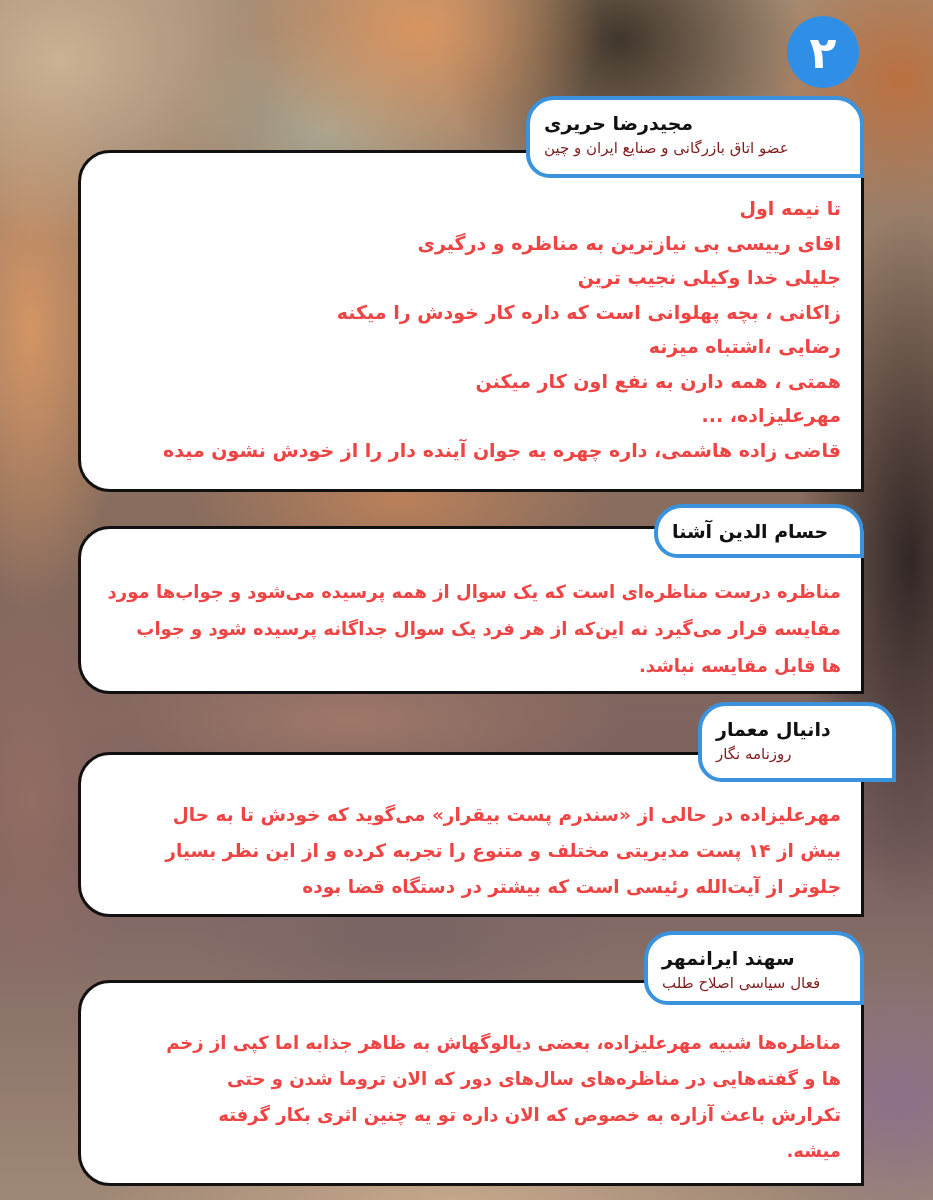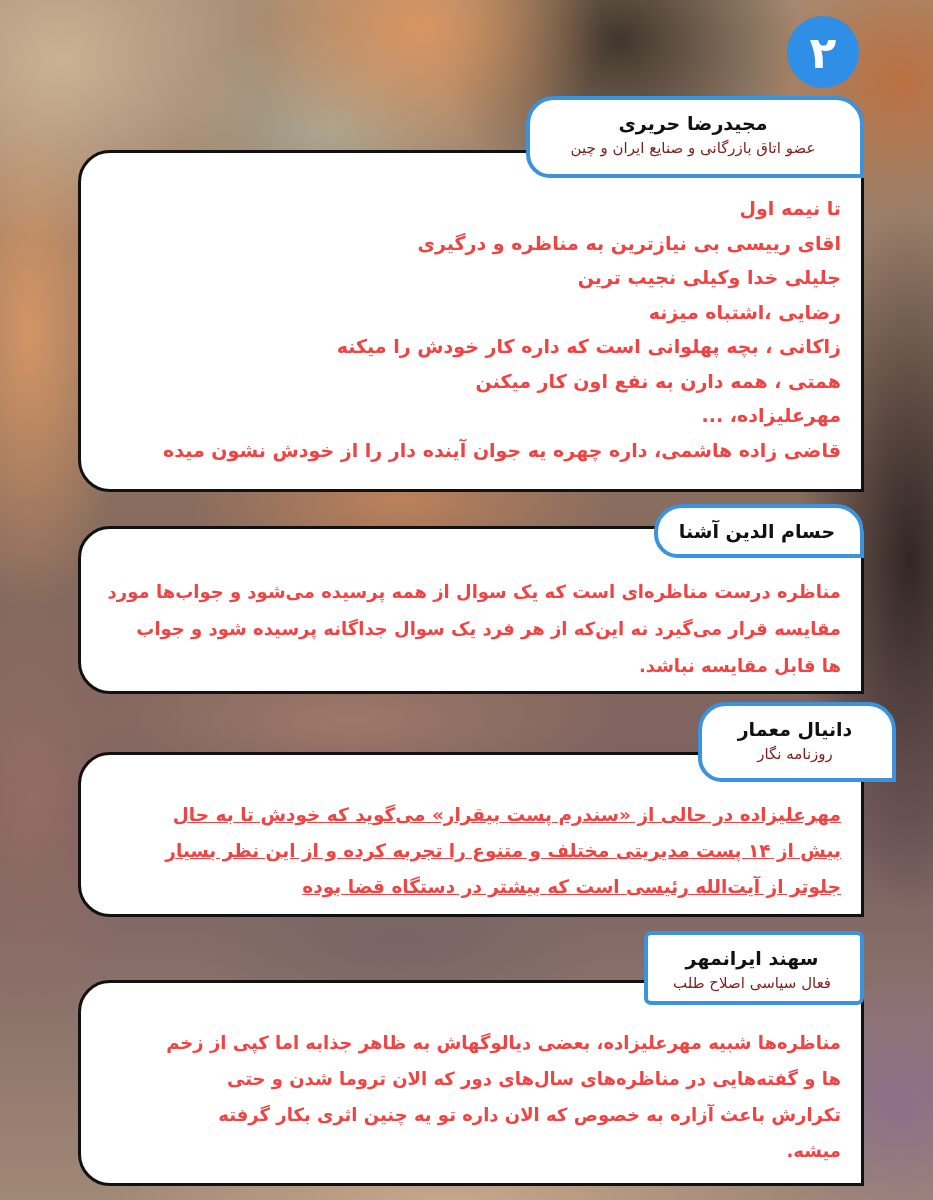--- a/index.html
+++ b/index.html
@@ -41,21 +41,21 @@
       direction: rtl; text-align: right;
       font-weight: bold; color: #ef4444;
       font-family: "DejaVu Sans", sans-serif;
     }
     .card-text .line { display: block; white-space: nowrap; }
     .tab {
       position: absolute; background: #ffffff;
       border: 4px solid #3a93dc;
       border-radius: 28px 28px 0 24px;
       box-sizing: border-box;
-      direction: rtl; text-align: center;
+      direction: rtl; text-align: left;
       padding: 10px 18px 0 14px;
       z-index: 2;
     }
     .tab .name {
       display: block; font-weight: bold; font-size: 19px; color: #111111;
       line-height: 26px; white-space: nowrap;
     }
     .tab .role {
       display: block; font-size: 15px; color: #7f1d1d; line-height: 24px; white-space: nowrap;
     }
@@ -65,22 +65,22 @@
 
 <div class="badge">
   <span>۲</span>
 </div>
 
 <div class="card" style="left:78px; top:150px; width:786px; height:342px;">
   <div class="card-text" style="top:38px; font-size:19px; line-height:34.5px;">
     <span class="line">تا نیمه اول</span>
     <span class="line">اقای رییسی بی نیازترین به مناظره و درگیری</span>
     <span class="line">جلیلی خدا وکیلی نجیب ترین</span>
+    <span class="line">زاکانی ، بچه پهلوانی است که داره کار خودش را میکنه</span>
     <span class="line">رضایی ،اشتباه میزنه</span>
-    <span class="line">زاکانی ، بچه پهلوانی است که داره کار خودش را میکنه</span>
     <span class="line">همتی ، همه دارن به نفع اون کار میکنن</span>
     <span class="line">مهرعلیزاده، ...</span>
     <span class="line">قاضی زاده هاشمی، داره چهره یه جوان آینده دار را از خودش نشون میده</span>
   </div>
 </div>
 <div class="tab" style="left:526px; top:96px; width:338px; height:82px;">
   <span class="name">مجیدرضا حریری</span>
   <span class="role">عضو اتاق بازرگانی و صنایع ایران و چین</span>
 </div>
 
@@ -89,35 +89,35 @@
     <span class="line">مناظره درست مناظره‌ای است که یک سوال از همه پرسیده می‌شود و جواب‌ها مورد</span>
     <span class="line">مقایسه قرار می‌گیرد نه این‌که از هر فرد یک سوال جداگانه پرسیده شود و جواب</span>
     <span class="line">ها قابل مقایسه نباشد.</span>
   </div>
 </div>
 <div class="tab" style="left:654px; top:504px; width:210px; height:54px; padding-top:10px;">
   <span class="name">حسام الدین آشنا</span>
 </div>
 
 <div class="card" style="left:78px; top:752px; width:786px; height:165px;">
-  <div class="card-text" style="top:42px; font-size:18.5px; line-height:36px;text-decoration:underline;">
+  <div class="card-text" style="top:42px; font-size:18.5px; line-height:36px;">
     <span class="line">مهرعلیزاده در حالی از «سندرم پست بیقرار» می‌گوید که خودش تا به حال</span>
     <span class="line">بیش از ۱۴ پست مدیریتی مختلف و متنوع را تجربه کرده و از این نظر بسیار</span>
     <span class="line">جلوتر از آیت‌الله رئیسی است که بیشتر در دستگاه قضا بوده</span>
   </div>
 </div>
 <div class="tab" style="left:698px; top:702px; width:198px; height:80px;">
   <span class="name">دانیال معمار</span>
   <span class="role">روزنامه نگار</span>
 </div>
 
 <div class="card" style="left:78px; top:980px; width:786px; height:206px;">
   <div class="card-text" style="top:42px; font-size:18px; line-height:36px;">
     <span class="line">مناظره‌ها شبیه مهرعلیزاده، بعضی دیالوگهاش به ظاهر جذابه اما کپی از زخم</span>
     <span class="line">ها و گفته‌هایی در مناظره‌های سال‌های دور که الان تروما شدن و حتی</span>
     <span class="line">تکرارش باعث آزاره به خصوص که الان داره تو یه چنین اثری بکار گرفته</span>
     <span class="line">میشه.</span>
   </div>
 </div>
-<div class="tab" style="left:644px; top:931px; width:220px; height:74px;border-radius:7px;">
+<div class="tab" style="left:644px; top:931px; width:220px; height:74px;">
   <span class="name">سهند ایرانمهر</span>
   <span class="role">فعال سیاسی اصلاح طلب</span>
 </div>
 
 </body></html>

